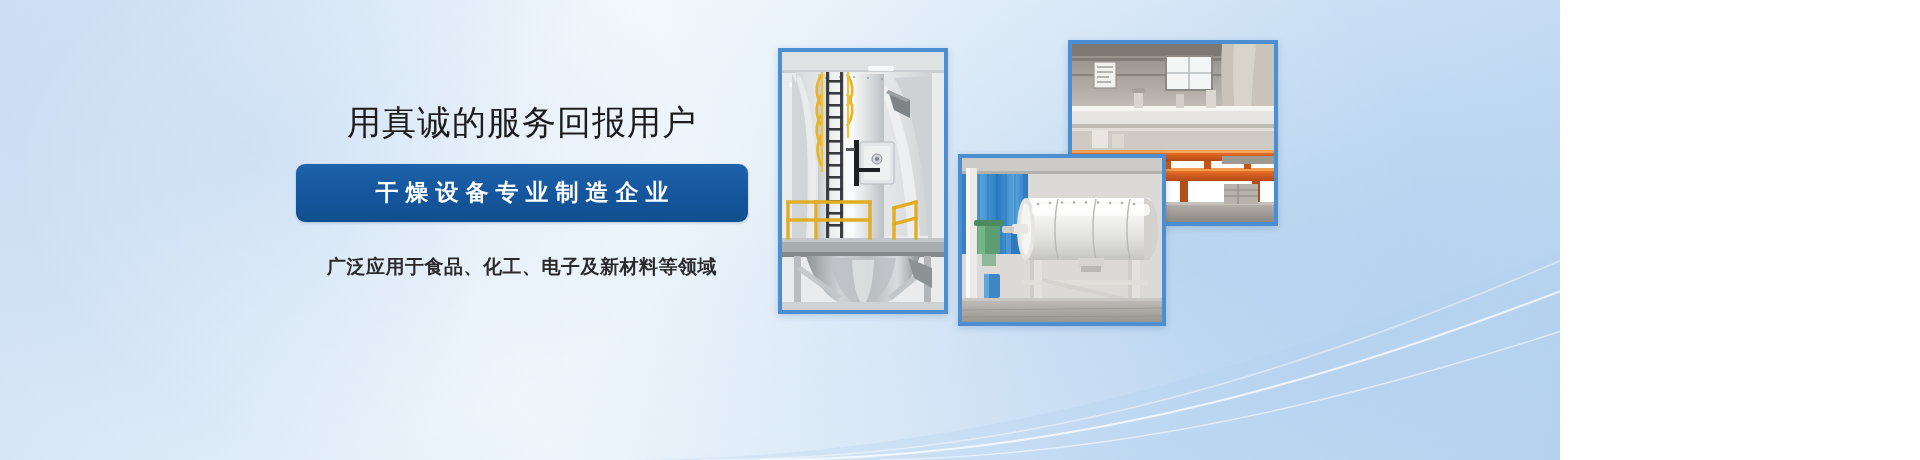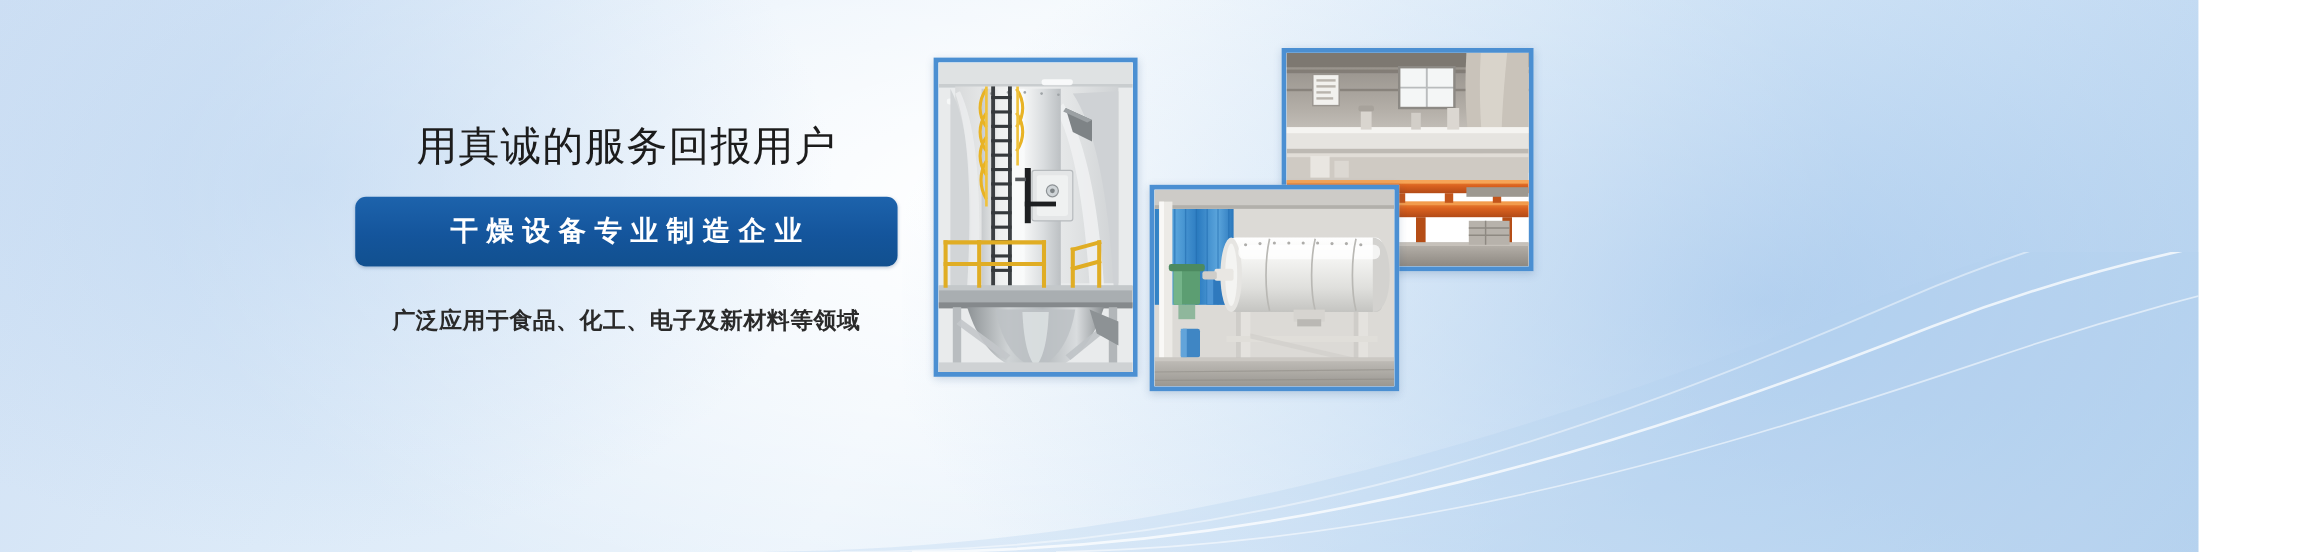--- a/index.html
+++ b/index.html
@@ -3,21 +3,21 @@
 <meta charset="utf-8">
 <style>
   html,body{margin:0;padding:0;}
   body{
     width:1920px;height:460px;overflow:hidden;
     font-family:"Liberation Sans","DejaVu Sans",sans-serif;
   }
 
   
   .banner{
-    position:relative;width:1832px;height:460px;overflow:hidden;
+    position:relative;width:1560px;height:460px;overflow:hidden;
     background:
       radial-gradient(ellipse 1100px 560px at 46% 38%, #ffffff 0%, rgba(255,255,255,0.55) 32%, rgba(255,255,255,0) 64%),
       linear-gradient(118deg,#cfe0f4 0%, #dceaf8 22%, #eaf3fb 44%, #e2eefa 62%, #cfe2f6 82%, #bcd5ef 100%);
   }
   
   .wash-br{
     position:absolute;right:-120px;bottom:-200px;width:1200px;height:680px;
     background:radial-gradient(ellipse at 60% 40%, rgba(150,190,232,0.55) 0%, rgba(166,202,236,0.30) 40%, rgba(255,255,255,0) 72%);
     pointer-events:none;
   }

